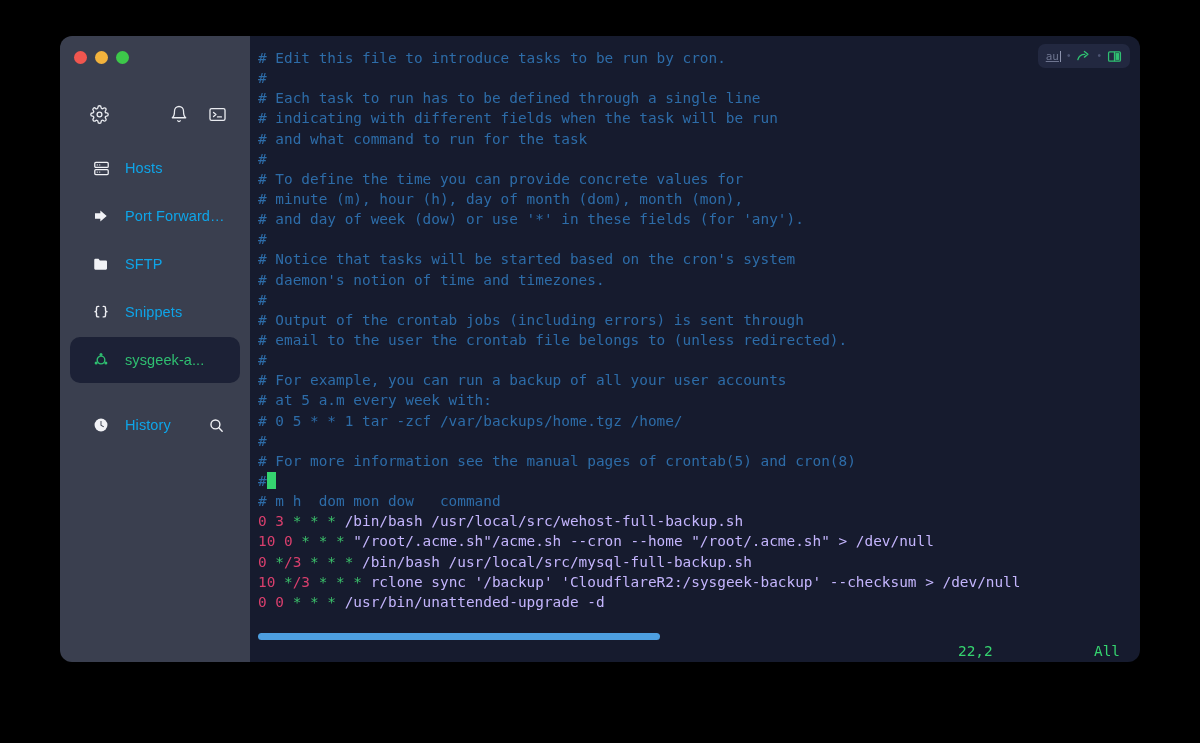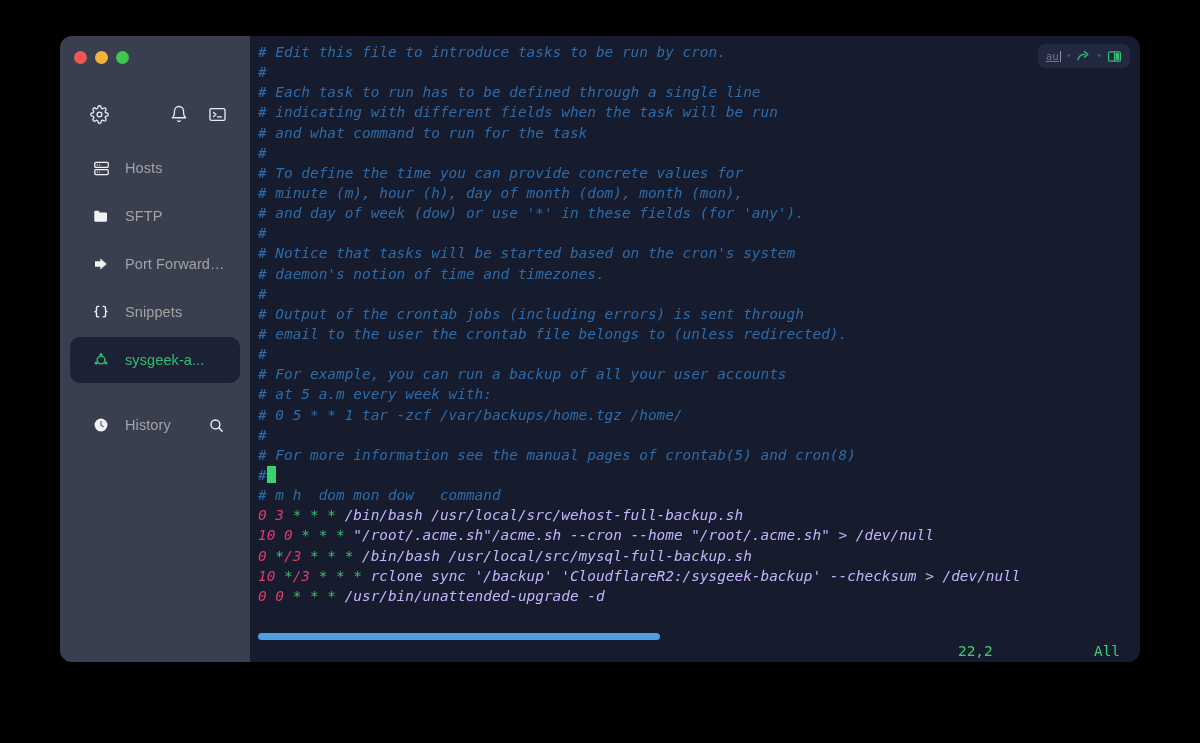--- a/index.html
+++ b/index.html
@@ -61,21 +61,21 @@
   .nav-list {
     margin-top:8px;
     display:flex;
     flex-direction:column;
   }
   .nav-item {
     display:flex;
     align-items:center;
     height:46px;
     padding:0 14px 0 21px;
-    color:#a3a3a3;
+    color:#0ea5e9;
     font-size:14.5px;
     border-radius:10px;
     margin:1px 10px;
     cursor:pointer;
     position:relative;
   }
   .nav-item .nav-icon {
     width:20px; height:20px;
     display:flex; align-items:center; justify-content:center;
     margin-right:14px;
@@ -147,26 +147,25 @@
     line-height:1;
   }
   #terminal-toolbar .tb-icon {
     display:flex; align-items:center; justify-content:center;
     color:#2fbf71;
   }
 
   #terminal-body {
     position:absolute;
     inset:0;
-    padding:6px 0 0 0;
+    padding:12px 0 0 0;
     font-family:"DejaVu Sans Mono", monospace;
     font-size:14.4px;
     line-height:20.15px;
     white-space:pre;
-    font-style:italic;
   }
   .term-line {
     padding-left:8px;
     height:20.15px;
     overflow:hidden;
   }
 
   
   .c-comment { color:#2d6ca8; }
   .c-num     { color:#d93f6d;margin-top:8px; }
@@ -256,33 +255,33 @@
             <line x1="6" y1="17" x2="6.01" y2="17"></line>
             <line x1="9.5" y1="17" x2="9.51" y2="17"></line>
           </svg>
         </span>
         <span class="nav-label">Hosts</span>
       </div>
 
       <div class="nav-item">
         <span class="nav-icon">
           <svg width="18" height="18" viewBox="0 0 24 24" fill="currentColor">
+            <path d="M4 8.2h7.1V4.6L19.6 12l-8.5 7.4v-3.6H4z"></path>
+          </svg>
+        </span>
+        <span class="nav-label">Port Forwarding</span>
+      </div>
+
+      <div class="nav-item">
+        <span class="nav-icon">
+          <svg width="18" height="18" viewBox="0 0 24 24" fill="currentColor">
             <path d="M3 6.5a1.5 1.5 0 0 1 1.5-1.5h4.2l1.8 2.2h8A1.5 1.5 0 0 1 20 8.7v9.3a1.5 1.5 0 0 1-1.5 1.5h-14A1.5 1.5 0 0 1 3 18z"></path>
           </svg>
         </span>
         <span class="nav-label">SFTP</span>
-      </div>
-
-      <div class="nav-item">
-        <span class="nav-icon">
-          <svg width="18" height="18" viewBox="0 0 24 24" fill="currentColor">
-            <path d="M4 8.2h7.1V4.6L19.6 12l-8.5 7.4v-3.6H4z"></path>
-          </svg>
-        </span>
-        <span class="nav-label">Port Forwarding</span>
       </div>
 
       <div class="nav-item">
         <span class="nav-icon">
           <svg width="18" height="18" viewBox="0 0 24 24" fill="none" stroke="currentColor" stroke-width="1.9" stroke-linecap="round" stroke-linejoin="round">
             <path d="M9 4.5H8A2 2 0 0 0 6 6.5v3a2 2 0 0 1-2 2 2 2 0 0 1 2 2v3a2 2 0 0 0 2 2h1"></path>
             <path d="M15 4.5h1a2 2 0 0 1 2 2v3a2 2 0 0 0 2 2 2 2 0 0 0-2 2v3a2 2 0 0 1-2 2h-1"></path>
           </svg>
         </span>
         <span class="nav-label">Snippets</span>

